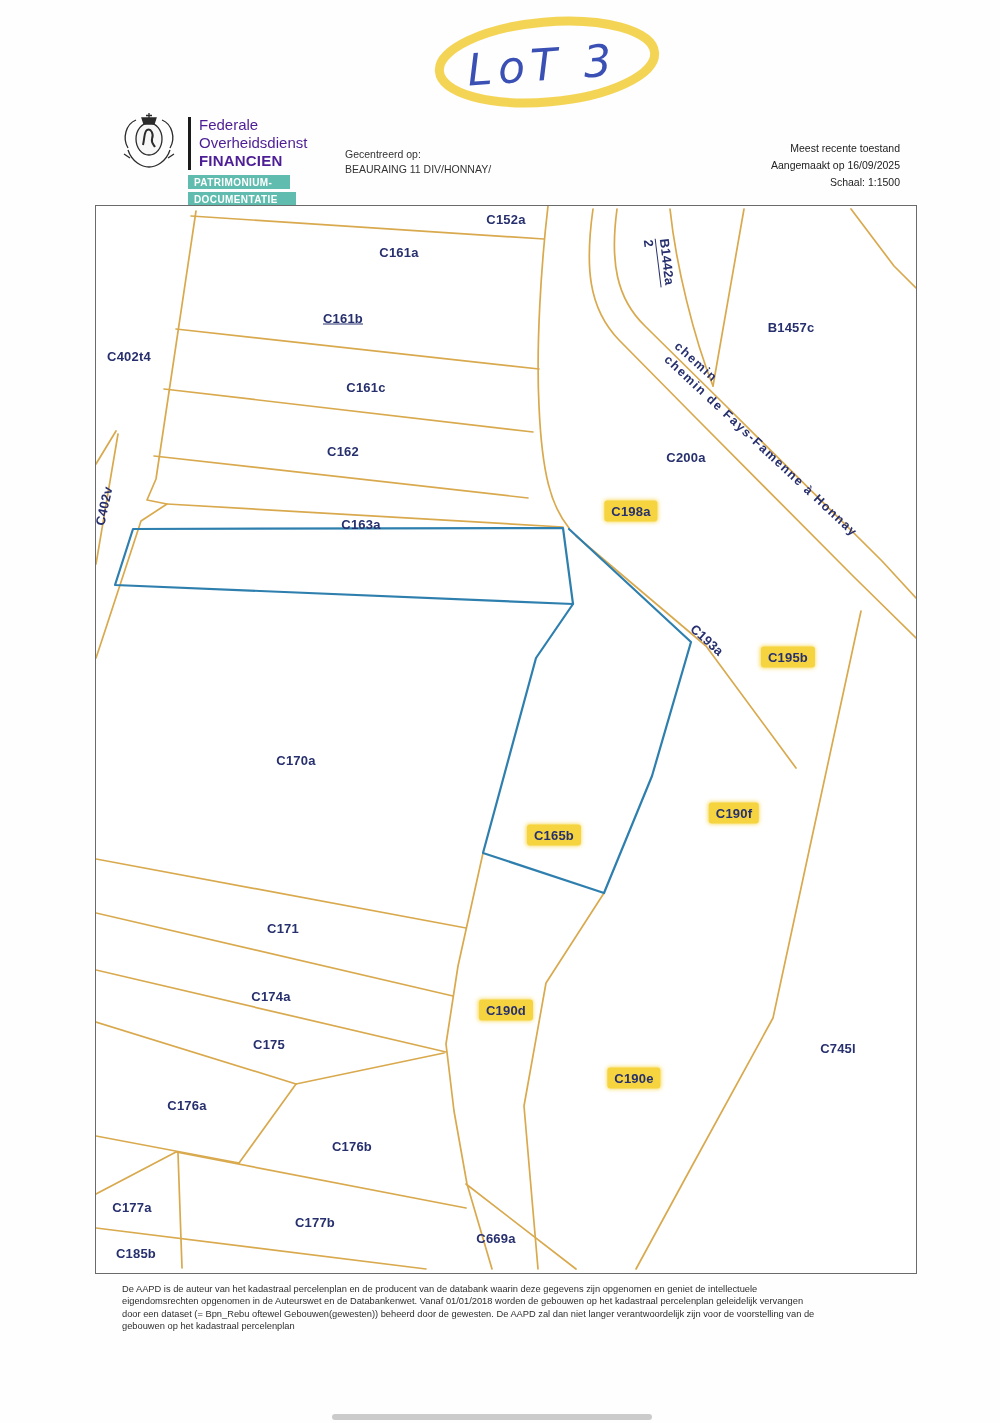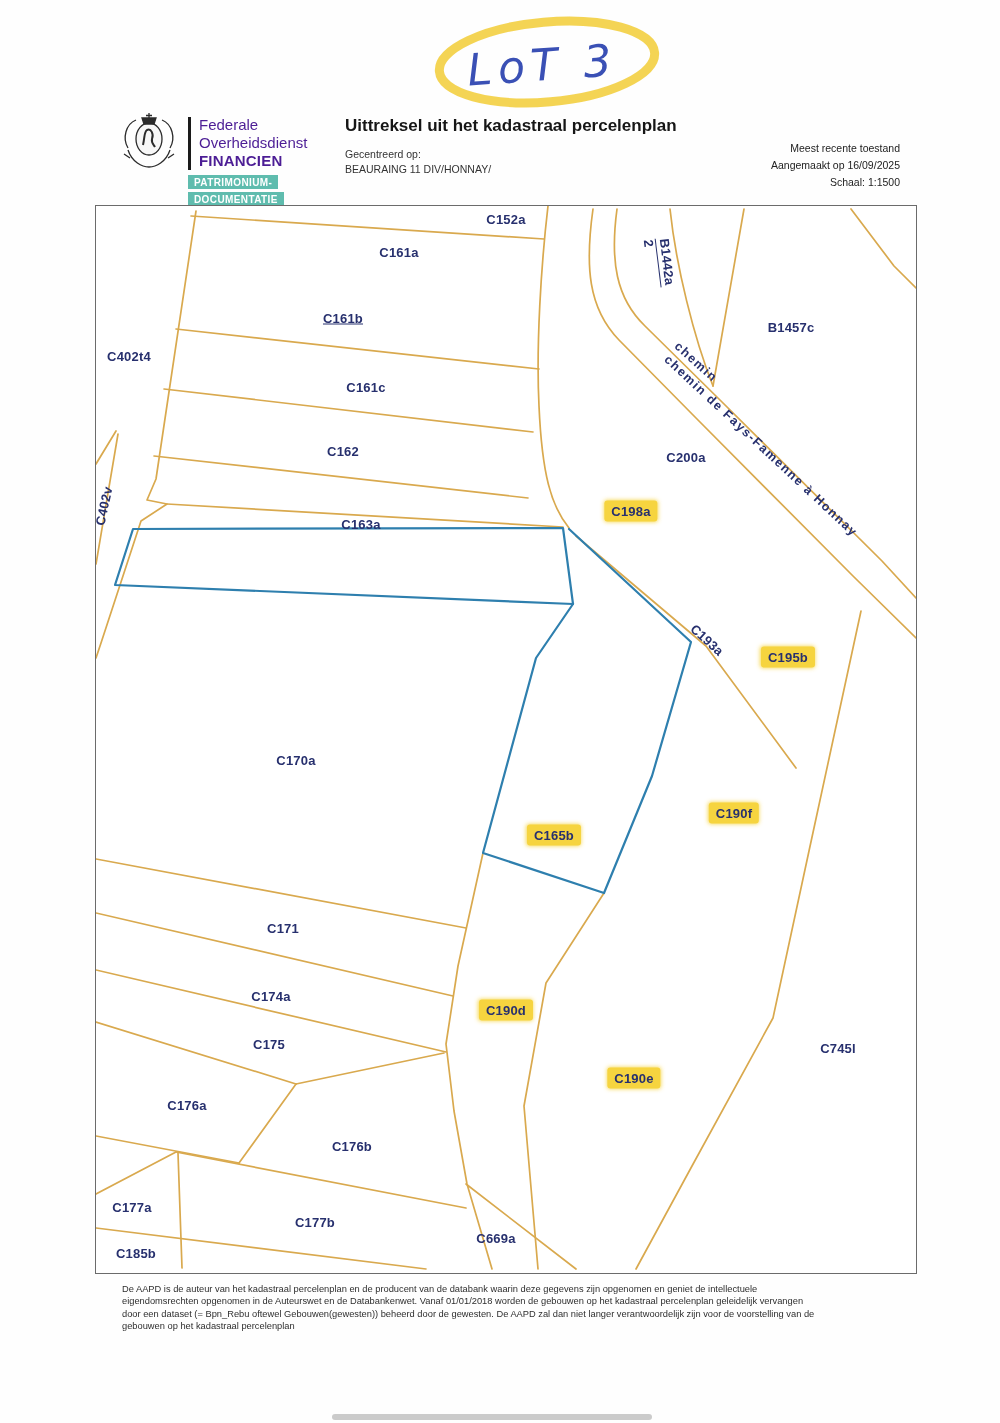--- a/index.html
+++ b/index.html
@@ -9,21 +9,21 @@
   
   .lot-anno{position:absolute;left:425px;top:12px;width:250px;height:105px;}
 
   
   .logo{position:absolute;left:118px;top:112px;width:62px;height:60px;}
   .hdr-divider{position:absolute;left:188px;top:117px;width:3px;height:53px;background:#1a1a1a;}
   .agency{position:absolute;left:199px;top:116px;font-size:15px;line-height:18px;color:#4c1d95;}
   .agency .b{font-weight:bold;letter-spacing:.2px;}
   .badges{position:absolute;left:188px;top:175px;}
   .badge{display:block;width:fit-content;background:#5FBCAE;color:#fff;font-size:10px;font-weight:bold;
-         letter-spacing:.4px;padding:2px 6px 1px 6px;margin-bottom:3px;}
+         letter-spacing:.4px;padding:2px 18px 1px 6px;margin-bottom:3px;}
   .doc-title{position:absolute;left:345px;top:116px;font-size:17px;font-weight:bold;color:#161616;}
   .centered-label{position:absolute;left:345px;top:148px;font-size:10.5px;color:#333;}
   .centered-value{position:absolute;left:345px;top:163px;font-size:10.5px;color:#333;}
   .meta{position:absolute;left:600px;top:140px;width:300px;text-align:right;font-size:10.5px;
         color:#222;line-height:17px;}
 
   
   .map{position:absolute;left:95px;top:205px;width:820px;height:1067px;border:1px solid #6b6b6b;
        background:#fff;}
   .map svg{position:absolute;left:0;top:0;}
@@ -75,21 +75,20 @@
   <div class="hdr-divider"></div>
   <div class="agency">
     <div>Federale</div>
     <div>Overheidsdienst</div>
     <div class="b">FINANCIEN</div>
   </div>
   <div class="badges">
     <span class="badge">PATRIMONIUM-</span>
     <span class="badge">DOCUMENTATIE</span>
   </div>
-  <div class="doc-title">Uittreksel uit het kadastraal percelenplan</div>
   <div class="centered-label">Gecentreerd op:</div>
   <div class="centered-value">BEAURAING 11 DIV/HONNAY/</div>
   <div class="meta">
     <div>Meest recente toestand</div>
     <div>Aangemaakt op 16/09/2025</div>
     <div>Schaal: 1:1500</div>
   </div>
 
   <div class="map">
     <svg width="820" height="1067" viewBox="0 0 820 1067">

